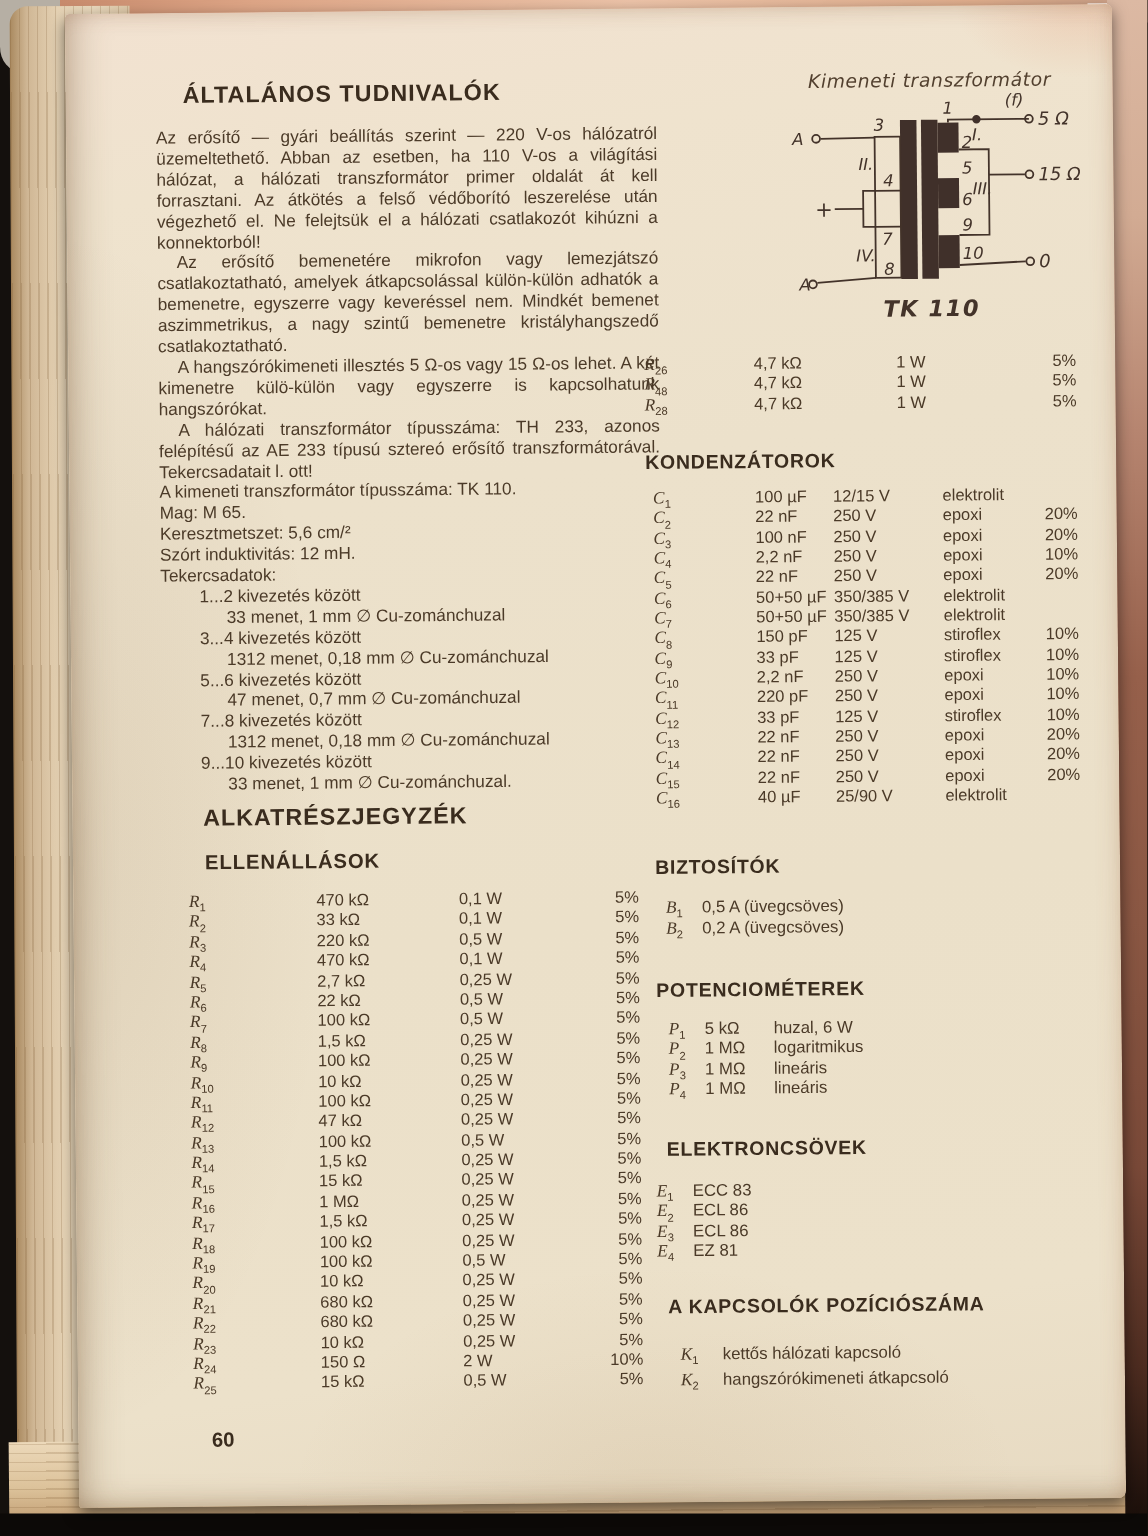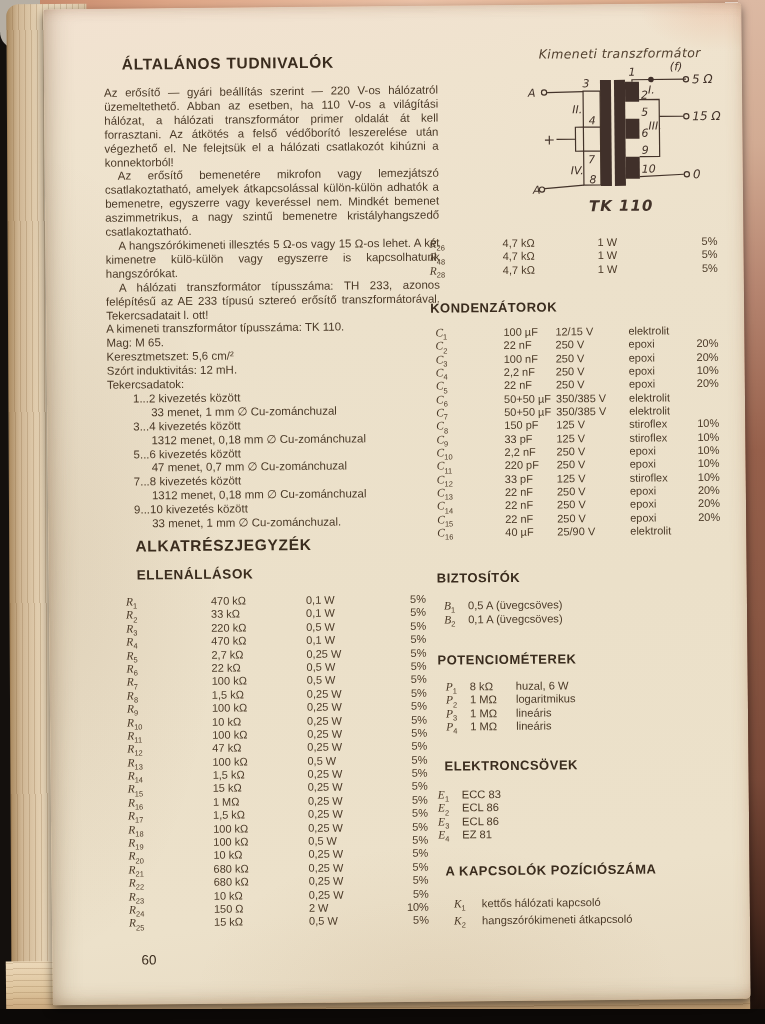--- a/index.html
+++ b/index.html
@@ -60,21 +60,21 @@
   .r-row{grid-template-columns:85px 95px 90px 1fr;height:13.4px;line-height:13.4px;width:300px;}
   .r2-row{grid-template-columns:73px 95px 80px 1fr;height:13.4px;line-height:13.4px;width:288px;padding-left:2px;}
   .c-row{grid-template-columns:68px 52px 73px 62px 1fr;height:13.35px;line-height:13.35px;width:283px;padding-left:7px;}
   .f-row{grid-template-columns:24px 1fr;height:13.5px;line-height:13.5px;padding-left:13px;font-size:11.2px;}
   .p-row{grid-template-columns:24px 46px 1fr;height:13.3px;line-height:13.3px;padding-left:14px;font-size:11.2px;}
   .e-row{grid-template-columns:24px 1fr;height:13.3px;line-height:13.3px;padding-left:17px;font-size:11.2px;}
   .k-row{grid-template-columns:28px 1fr;height:16.5px;line-height:16.5px;padding-left:20px;font-size:11.2px;}
   .tol{text-align:right;}
   .sym{font-style:italic;font-family:"Liberation Serif",serif;font-size:11.5px;}
   sub{font-size:7.5px;line-height:0;margin-top:18px;}
-  .pagenum{position:absolute;left:89px;top:944px;font-weight:normal;font-size:13.5px;color:#3a2c1e;}
+  .pagenum{position:absolute;left:89px;top:944px;font-weight:bold;font-size:13.5px;color:#3a2c1e;}
   
   .diagram{position:absolute;left:404px;top:30px;width:300px;height:190px;}
   .dg-stroke{stroke:#43332a;stroke-width:1.2;fill:none;}
   .dg-fill{fill:#40302a;}
   .dg-text{fill:#43332a;font-family:"DejaVu Sans",sans-serif;font-style:italic;font-size:11px;}
   .dg-title{font-size:12.5px;fill:#52402f;letter-spacing:.4px;}
   .dg-model{font-size:15px;font-weight:bold;letter-spacing:1px;}
   .dg-out{font-size:12px;}
 </style>
 </head>
@@ -354,30 +354,30 @@
     <div class="h-sec" style="left:388px;top:565px;">BIZTOSÍTÓK</div>
     <div class="tbl" style="left:382px;top:594px;">
 
         <div class="row f-row">
           <span><i class="sym">B</i><sub>1</sub></span>
           <span>0,5 A (üvegcsöves)</span>
         </div>
 
         <div class="row f-row">
           <span><i class="sym">B</i><sub>2</sub></span>
-          <span>0,1 A (üvegcsöves)</span>
+          <span>0,2 A (üvegcsöves)</span>
         </div>
       </div>
 
     <div class="h-sec" style="left:388px;top:647px;">POTENCIOMÉTEREK</div>
     <div class="tbl" style="left:382px;top:675px;">
 
         <div class="row p-row">
           <span><i class="sym">P</i><sub>1</sub></span>
-          <span>8 kΩ</span>
+          <span>5 kΩ</span>
           <span>huzal, 6 W</span>
         </div>
 
         <div class="row p-row">
           <span><i class="sym">P</i><sub>2</sub></span>
           <span>1 MΩ</span>
           <span>logaritmikus</span>
         </div>
 
         <div class="row p-row">

